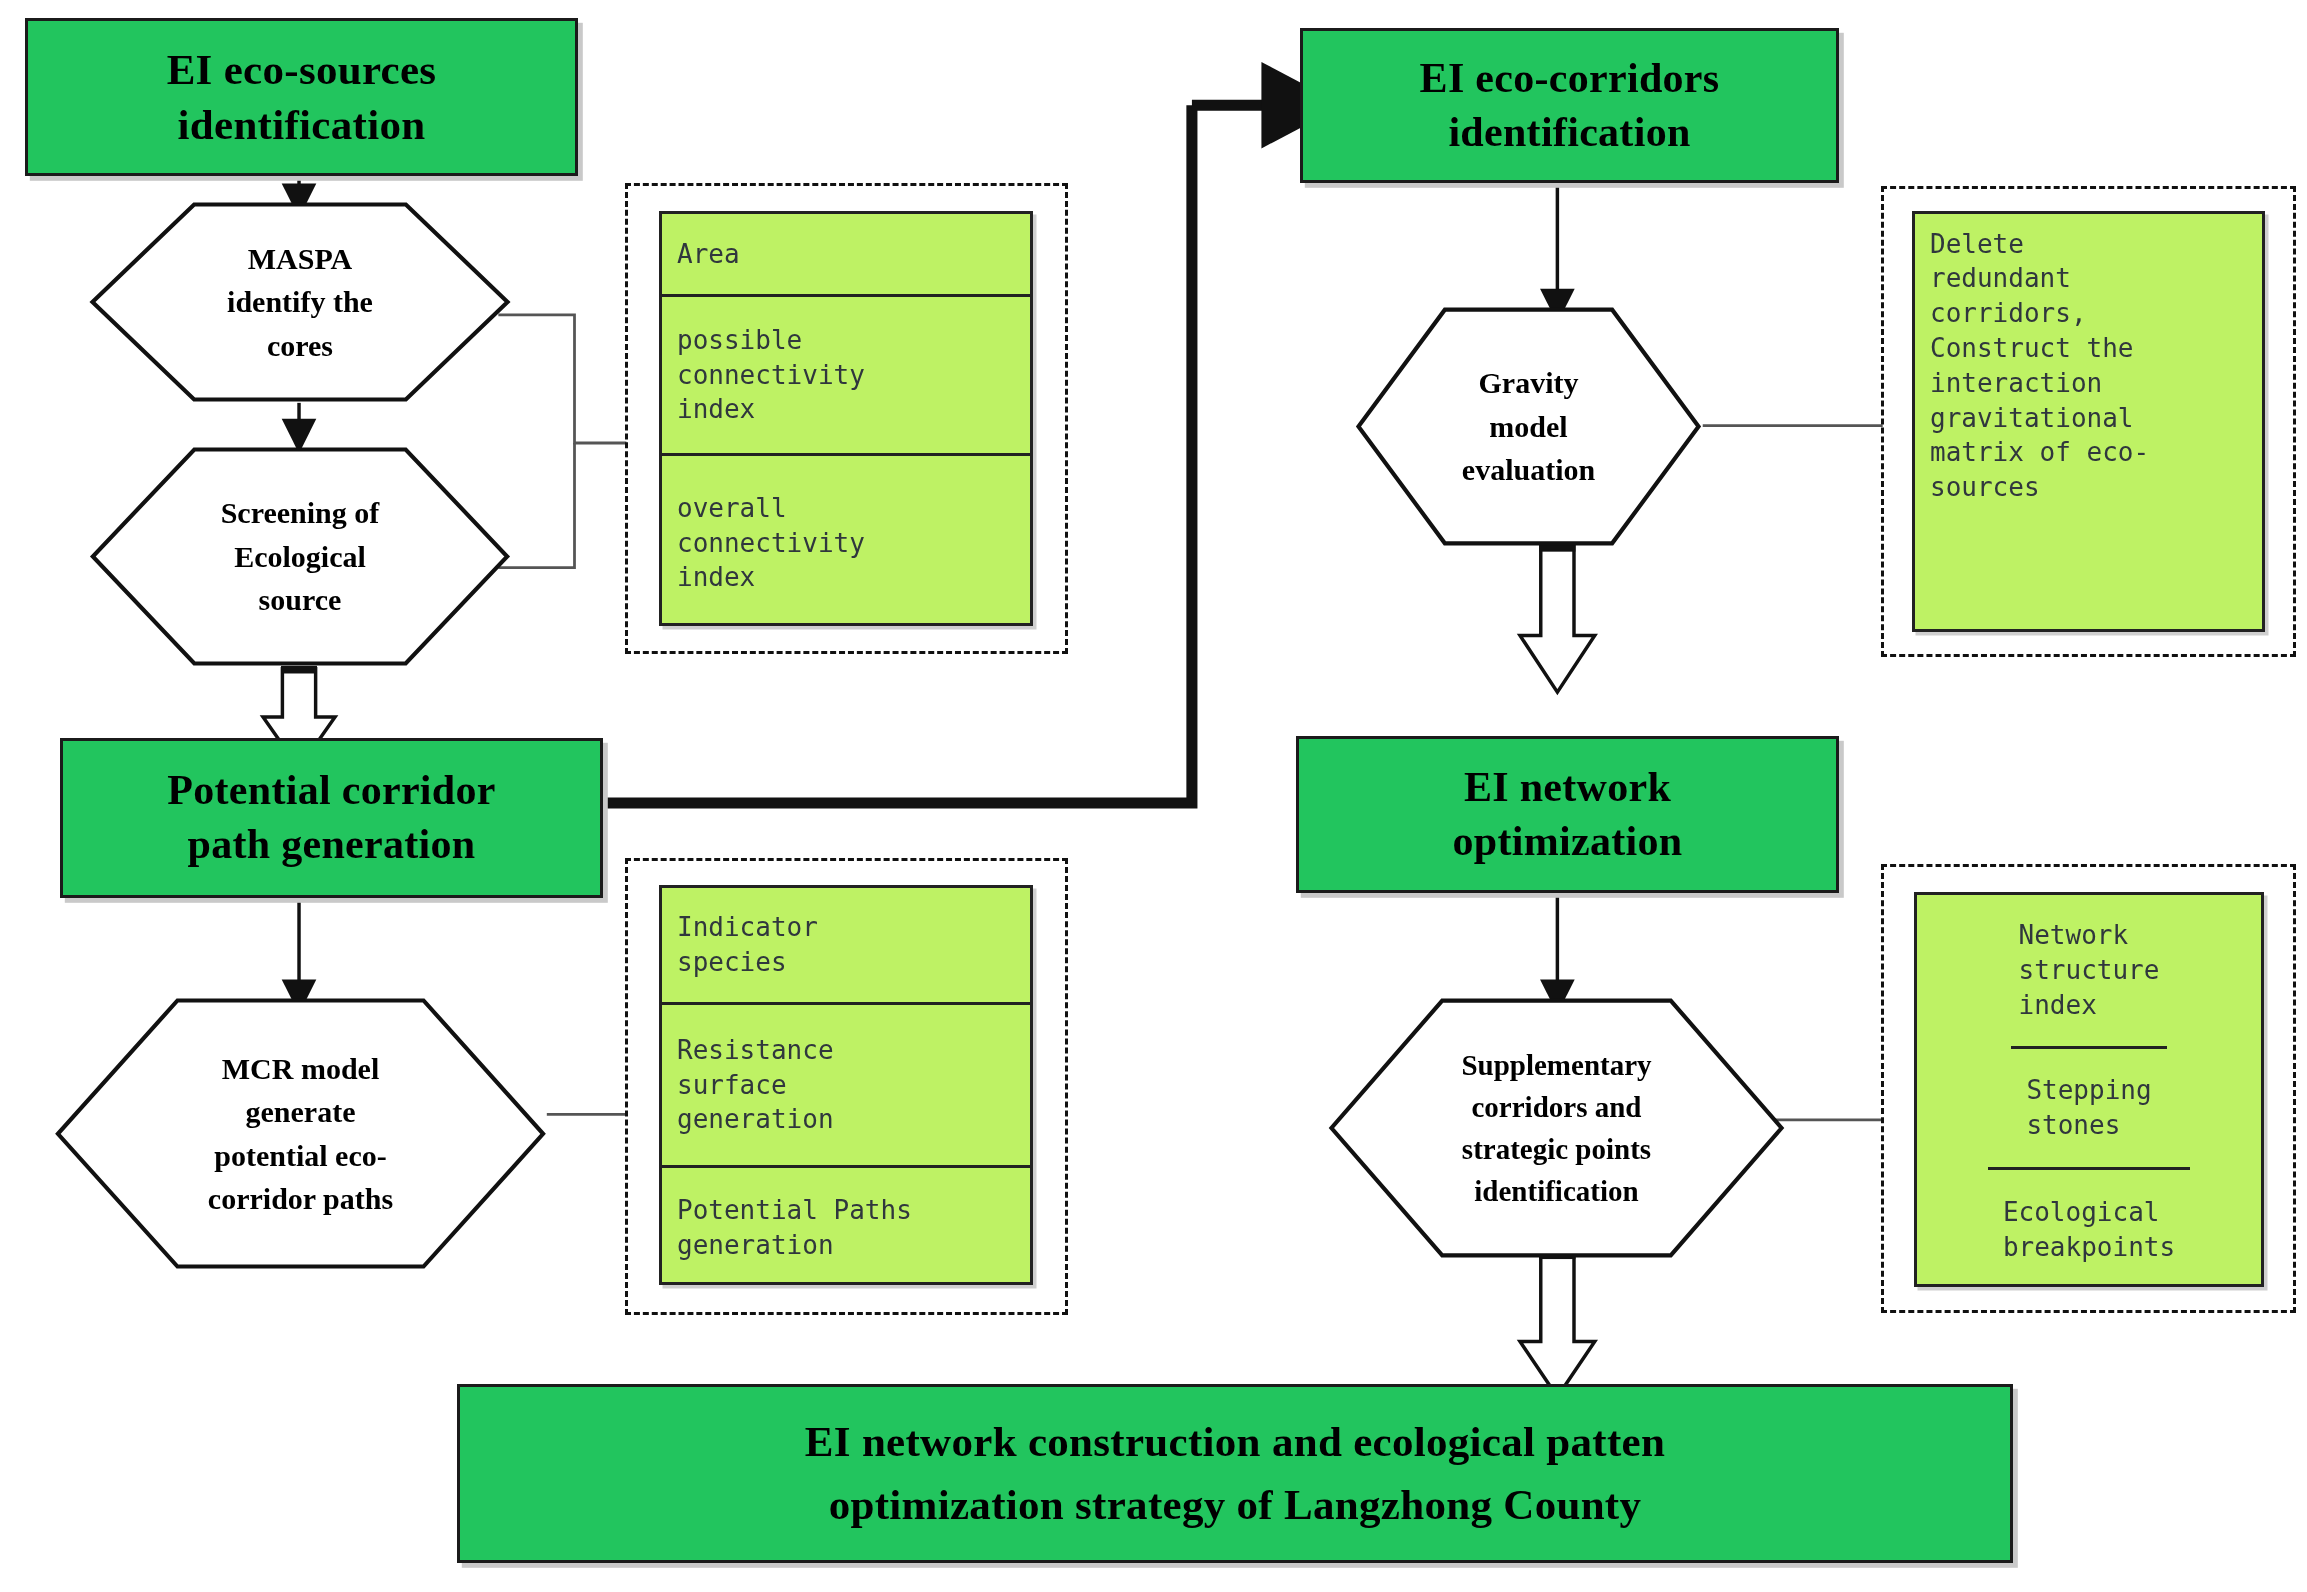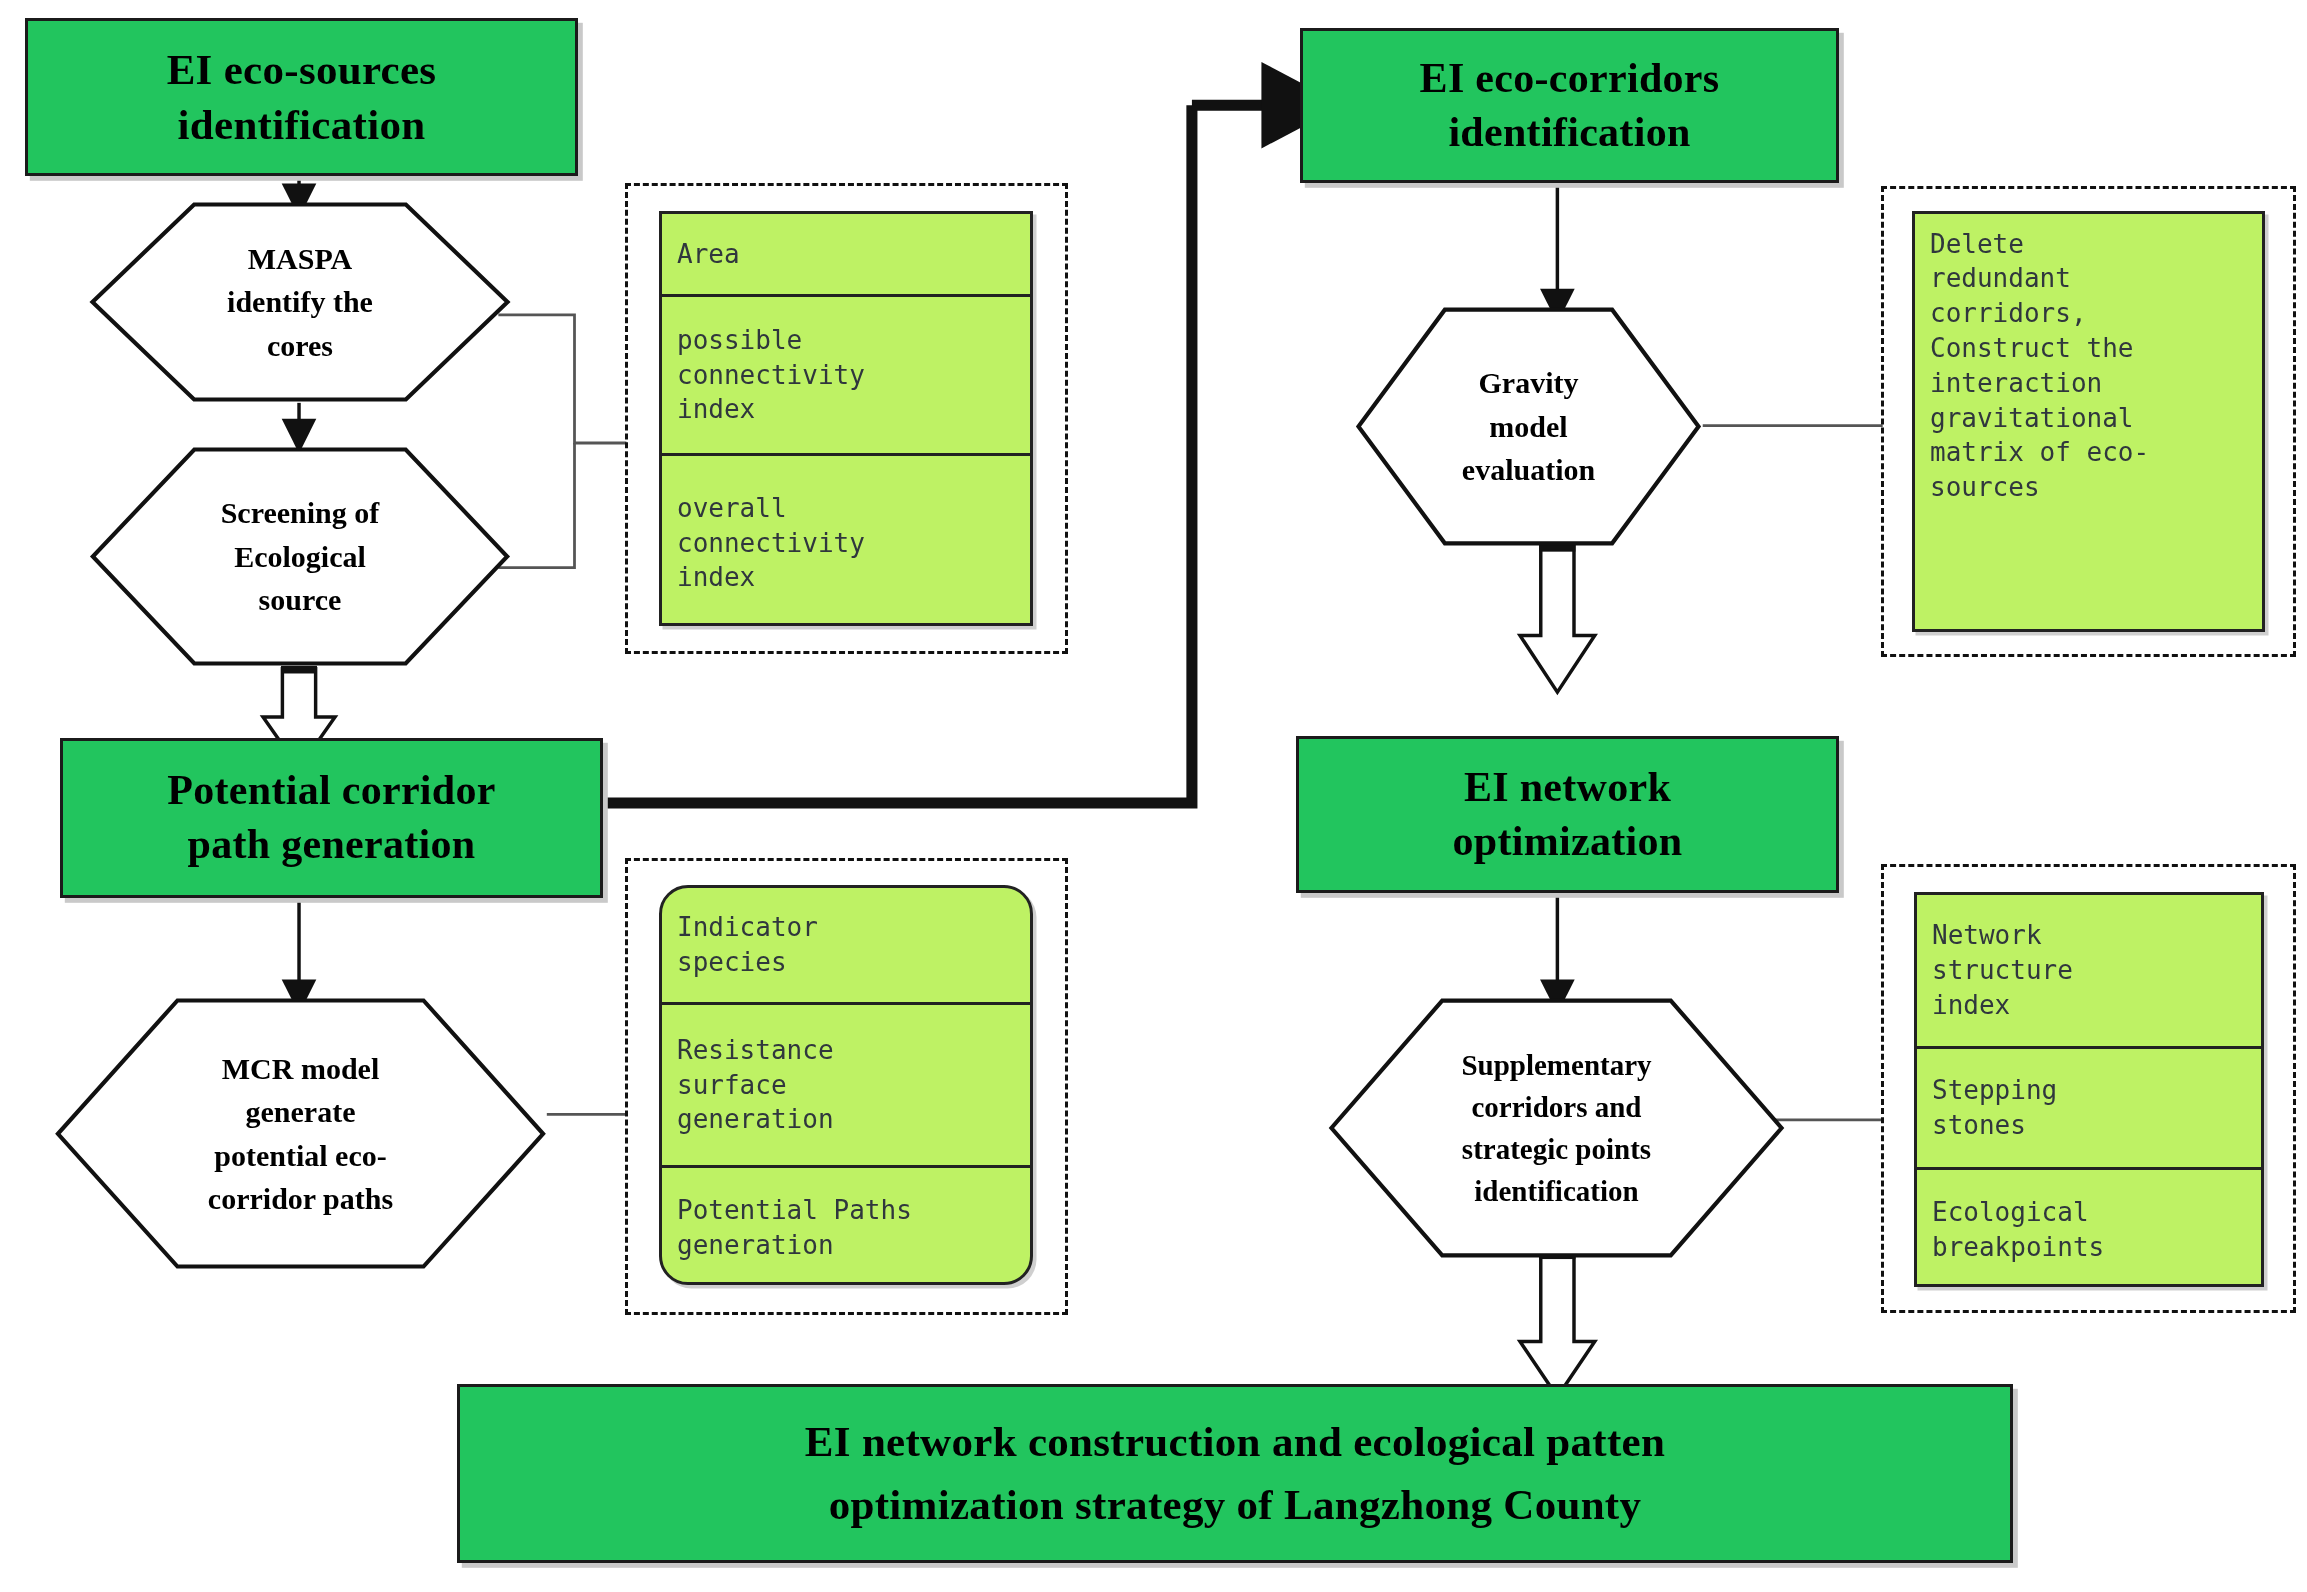--- a/index.html
+++ b/index.html
@@ -170,32 +170,32 @@
 redundant
 corridors,
 Construct the
 interaction
 gravitational
 matrix of eco-
 sources</div>
   </div>
 
   <div class="dashgrp" style="left:625px;top:858px;width:443px;height:457px;"></div>
-  <div class="detail" style="left:659px;top:885px;width:374px;height:400px;border-radius:29px;">
+  <div class="detail" style="left:659px;top:885px;width:374px;height:400px;">
     <div class="cell" style="height: 114px; font-size: 26px; white-space: pre-line;">Indicator
 species</div>
     <div class="cell" style="height: 163px; font-size: 26px; white-space: pre-line;">Resistance
 surface
 generation</div>
     <div class="cell" style="height: 123px; font-size: 26px; white-space: pre-line;">Potential Paths
 generation</div>
   </div>
 
   <div class="dashgrp" style="left:1881px;top:864px;width:415px;height:449px;"></div>
-  <div class="detail" style="left:1914px;top:892px;width:350px;height:395px;">
+  <div class="detail" style="left:1914px;top:892px;width:350px;height:395px;align-items:center;">
     <div class="cell" style="height: 151px; font-size: 26px; white-space: pre-line;">Network
 structure
 index</div>
     <div class="cell" style="height: 121px; font-size: 26px; white-space: pre-line;">Stepping
 stones</div>
     <div class="cell" style="height: 123px; font-size: 26px; white-space: pre-line;">Ecological
 breakpoints</div>
   </div>
 
 </div>

